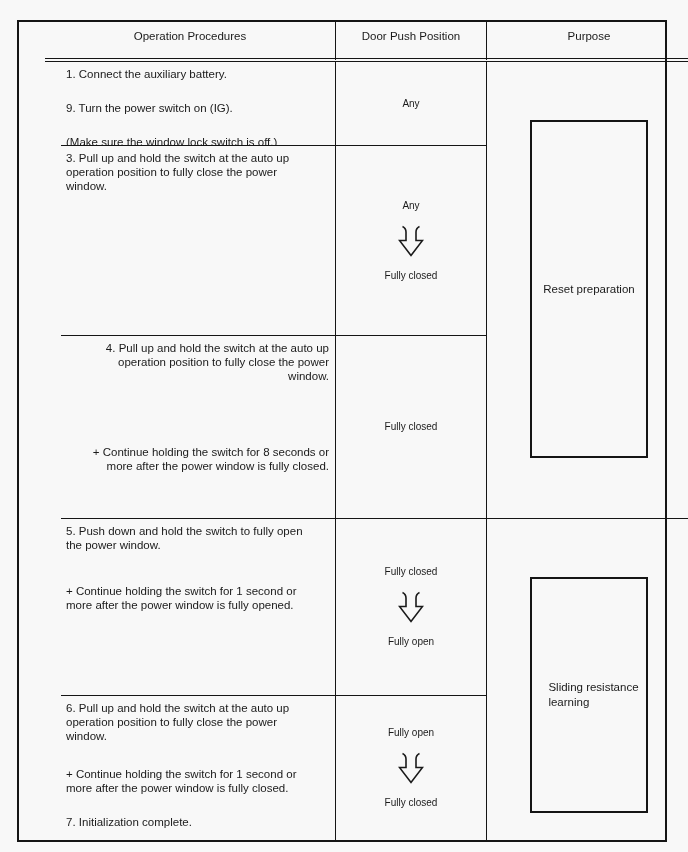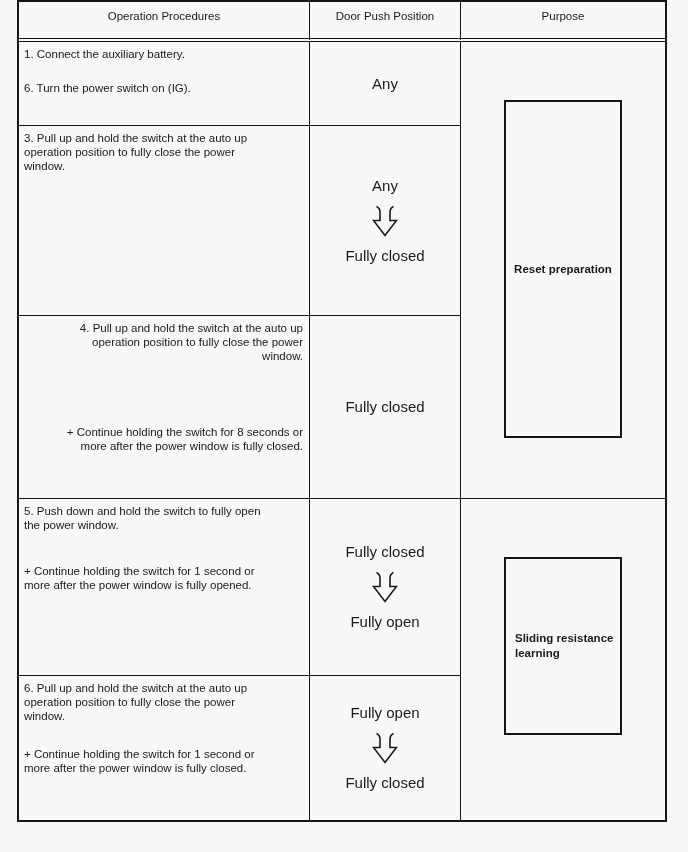--- a/index.html
+++ b/index.html
@@ -5,74 +5,75 @@
   html,body{margin:0;padding:0;}
   body{
     width:688px;height:852px;
     background:#f8f8f8;
     font-family:"Liberation Sans","DejaVu Sans",sans-serif;
     color:#1a1a1a;
     position:relative;
     -webkit-font-smoothing:none;
   }
   .proc-table{
-    position:absolute;left:17px;top:0;
+    position:absolute;left:17px;top:20px;
     width:650px;height:822px;
     box-sizing:border-box;
     border:2px solid #151515;
     display:grid;
     grid-template-columns:291px 151px 204px;
     grid-template-rows:40px 84px 190px 183px 177px 144px;
     background:#f8f8f8;
+    padding-left:26px;
   }
   .cell{box-sizing:border-box;overflow:hidden;}
   .vr{border-right:1px solid #151515;}
   .hb{border-bottom:1px solid #151515;}
   .head{
     border-bottom:4px double #151515;
     display:flex;justify-content:center;align-items:flex-start;
     padding-top:7px;
     font-size:11.5px;line-height:14px;
   }
   .proc{
     padding:5px 6px 4px 5px;
-    font-size:11.5px;line-height:14px;
+    font-size:11.5px;line-height:14px;margin-left:16px;
   }
   .proc p{
     margin:0;
     white-space:pre-line;
   }
   .mt20{margin-top:20px !important;}
   .mt24{margin-top:24px !important;}
   .mt32{margin-top:32px !important;}
   .mt60{margin-top:60px !important;}
   .mt62{margin-top:62px !important;}
   .glass{
     display:flex;flex-direction:column;
     align-items:center;justify-content:center;
     gap:12px;
-    font-size:15px;line-height:14px;
+    font-size:10px;line-height:14px;
     text-align:center;
   }
   .arrow-wrap{height:32px;display:flex;align-items:center;}
   .purpose{
     display:flex;justify-content:center;align-items:flex-start;
     padding-top:58px;
   }
   .pbox{
     width:118px;
     box-sizing:border-box;
     border:2px solid #151515;
     display:flex;align-items:center;
     font-size:11.5px;line-height:15px;
     background:#f8f8f8;
   }
-  .pbox span{white-space:pre-line;font-weight:bold;}
+  .pbox span{white-space:pre-line;}
   .pbox-a{height:338px;justify-content:center;text-align:center;}
-  .pbox-b{height:178px;justify-content:flex-start;padding-left:9px;text-align:left;}
+  .pbox-b{height:236px;justify-content:center;padding-left:9px;text-align:left;}
   
   .gc1{grid-column:1;} .gc2{grid-column:2;} .gc3{grid-column:3;}
   .gr1{grid-row:1;} .gr2{grid-row:2;} .gr3{grid-row:3;}
   .gr4{grid-row:4;text-align:right;} .gr5{grid-row:5;} .gr6{grid-row:6;}
   .gr2-5{grid-row:2 / 5;}
   .gr5-7{grid-row:5 / 7;}
 </style>
 </head>
 <body>
 
@@ -83,21 +84,22 @@
   </div>
   <div class="cell head vr gc2 gr1">
     <span>Door Push Position</span>
   </div>
   <div class="cell head gc3 gr1">
     <span>Purpose</span>
   </div>
 
   <div class="cell proc vr hb gc1 gr2">
     <p>1. Connect the auxiliary battery.</p>
-    <p class="mt20">6. Turn the power switch on (IG).</p>
+    <p class="mt20">9. Turn the power switch on (IG).</p>
+    <p class="mt20">(Make sure the window lock switch is off.)</p>
   </div>
   <div class="cell glass vr hb gc2 gr2">
     <span>Any</span>
   </div>
 
   <div class="cell proc vr hb gc1 gr3">
     <p>3. Pull up and hold the switch at the auto up
 operation position to fully close the power
 window.</p>
   </div>
@@ -143,20 +145,21 @@
     </span>
     <span>Fully open</span>
   </div>
 
   <div class="cell proc vr gc1 gr6">
     <p>6. Pull up and hold the switch at the auto up
 operation position to fully close the power
 window.</p>
     <p class="mt24">+ Continue holding the switch for 1 second or
 more after the power window is fully closed.</p>
+    <p class="mt20">7. Initialization complete.</p>
   </div>
   <div class="cell glass vr gc2 gr6">
     <span>Fully open</span>
     <span class="arrow-wrap">
       <svg width="26" height="32" viewBox="0 0 26 32">
         <path d="M4.5 1.5 C6.5 2.5 8 4 8 7 L8 15.5 L1.5 15.5 L13 30.5 L24.5 15.5 L18 15.5 L18 7 C18 4 19.5 2.5 21.5 1.5" fill="none" stroke="#1a1a1a" stroke-width="1.6"></path>
       </svg>
     </span>
     <span>Fully closed</span>
   </div>

